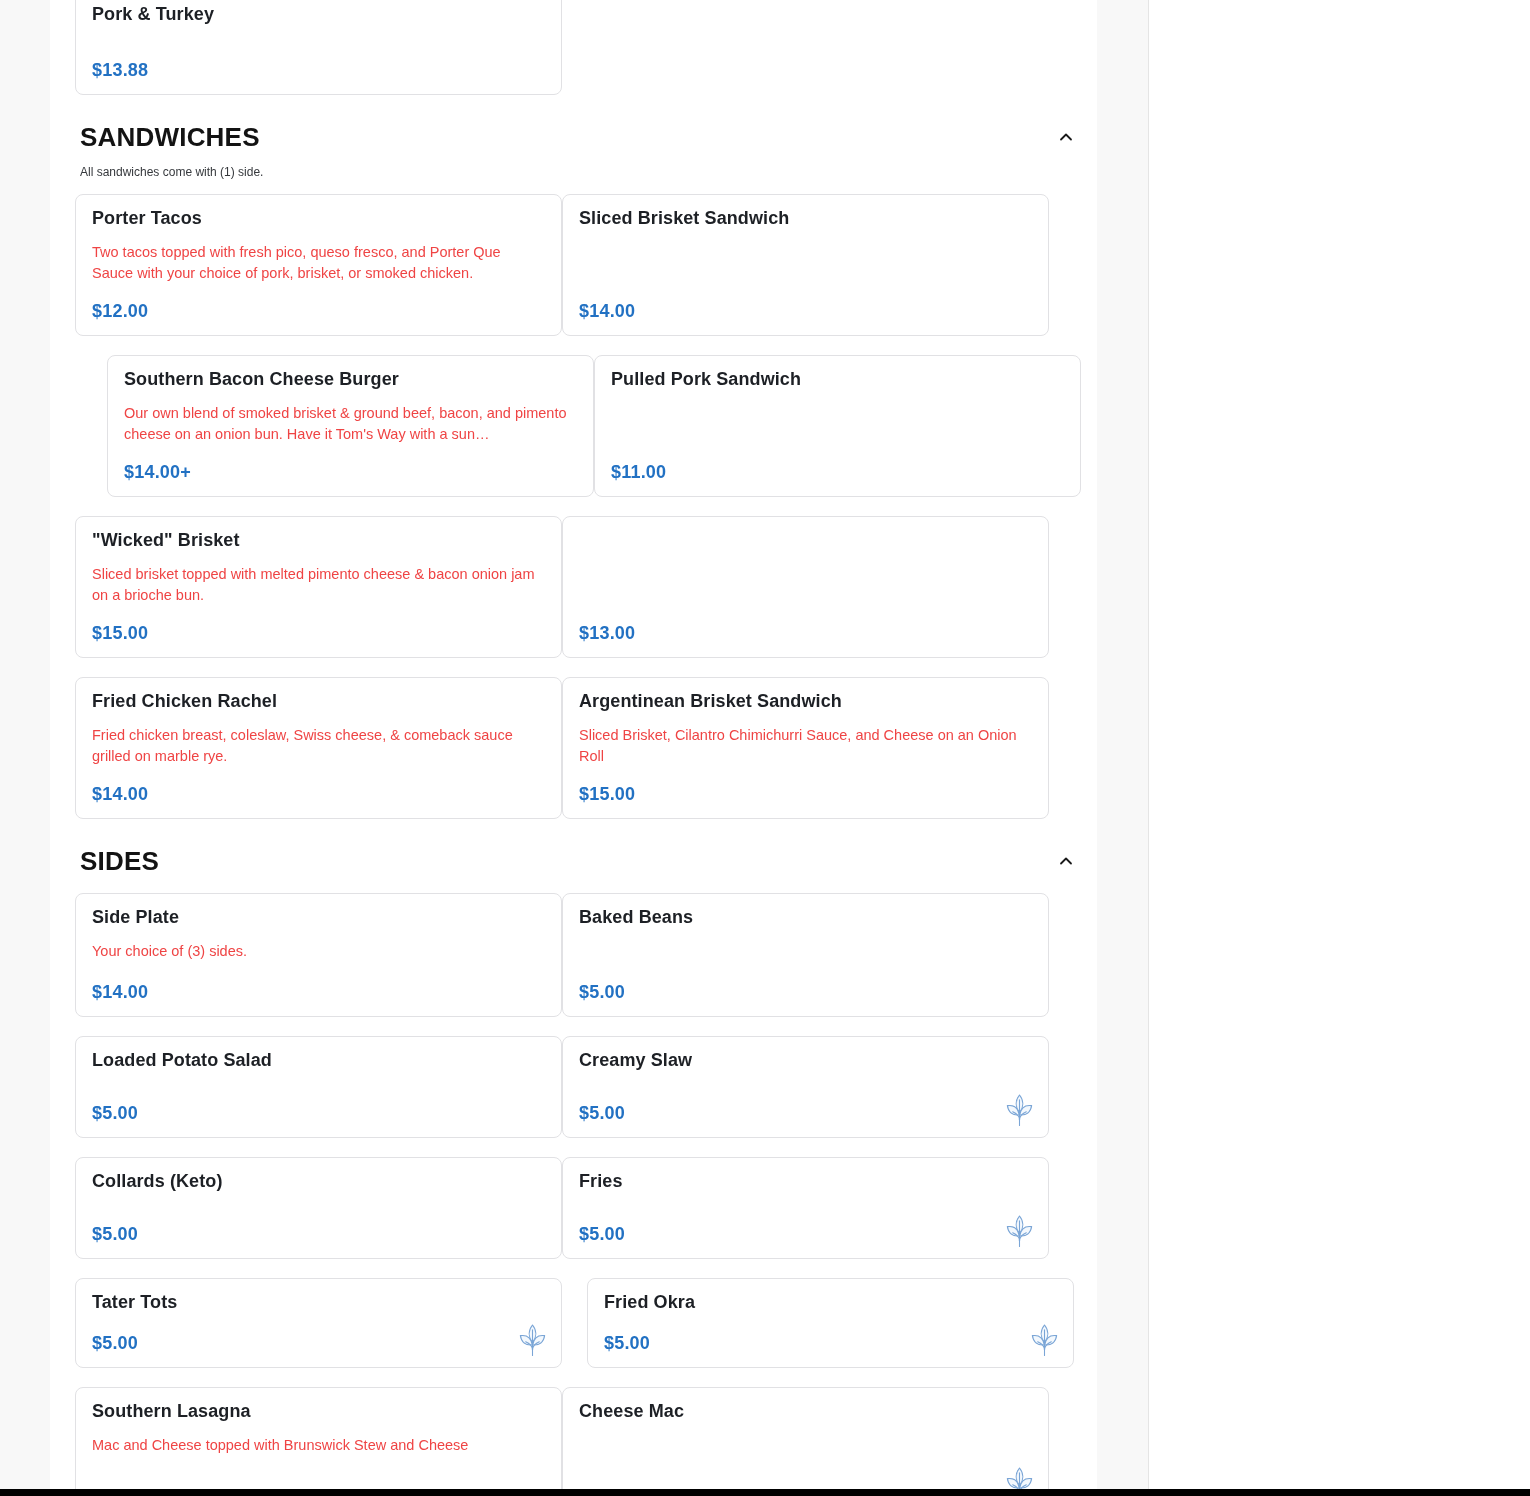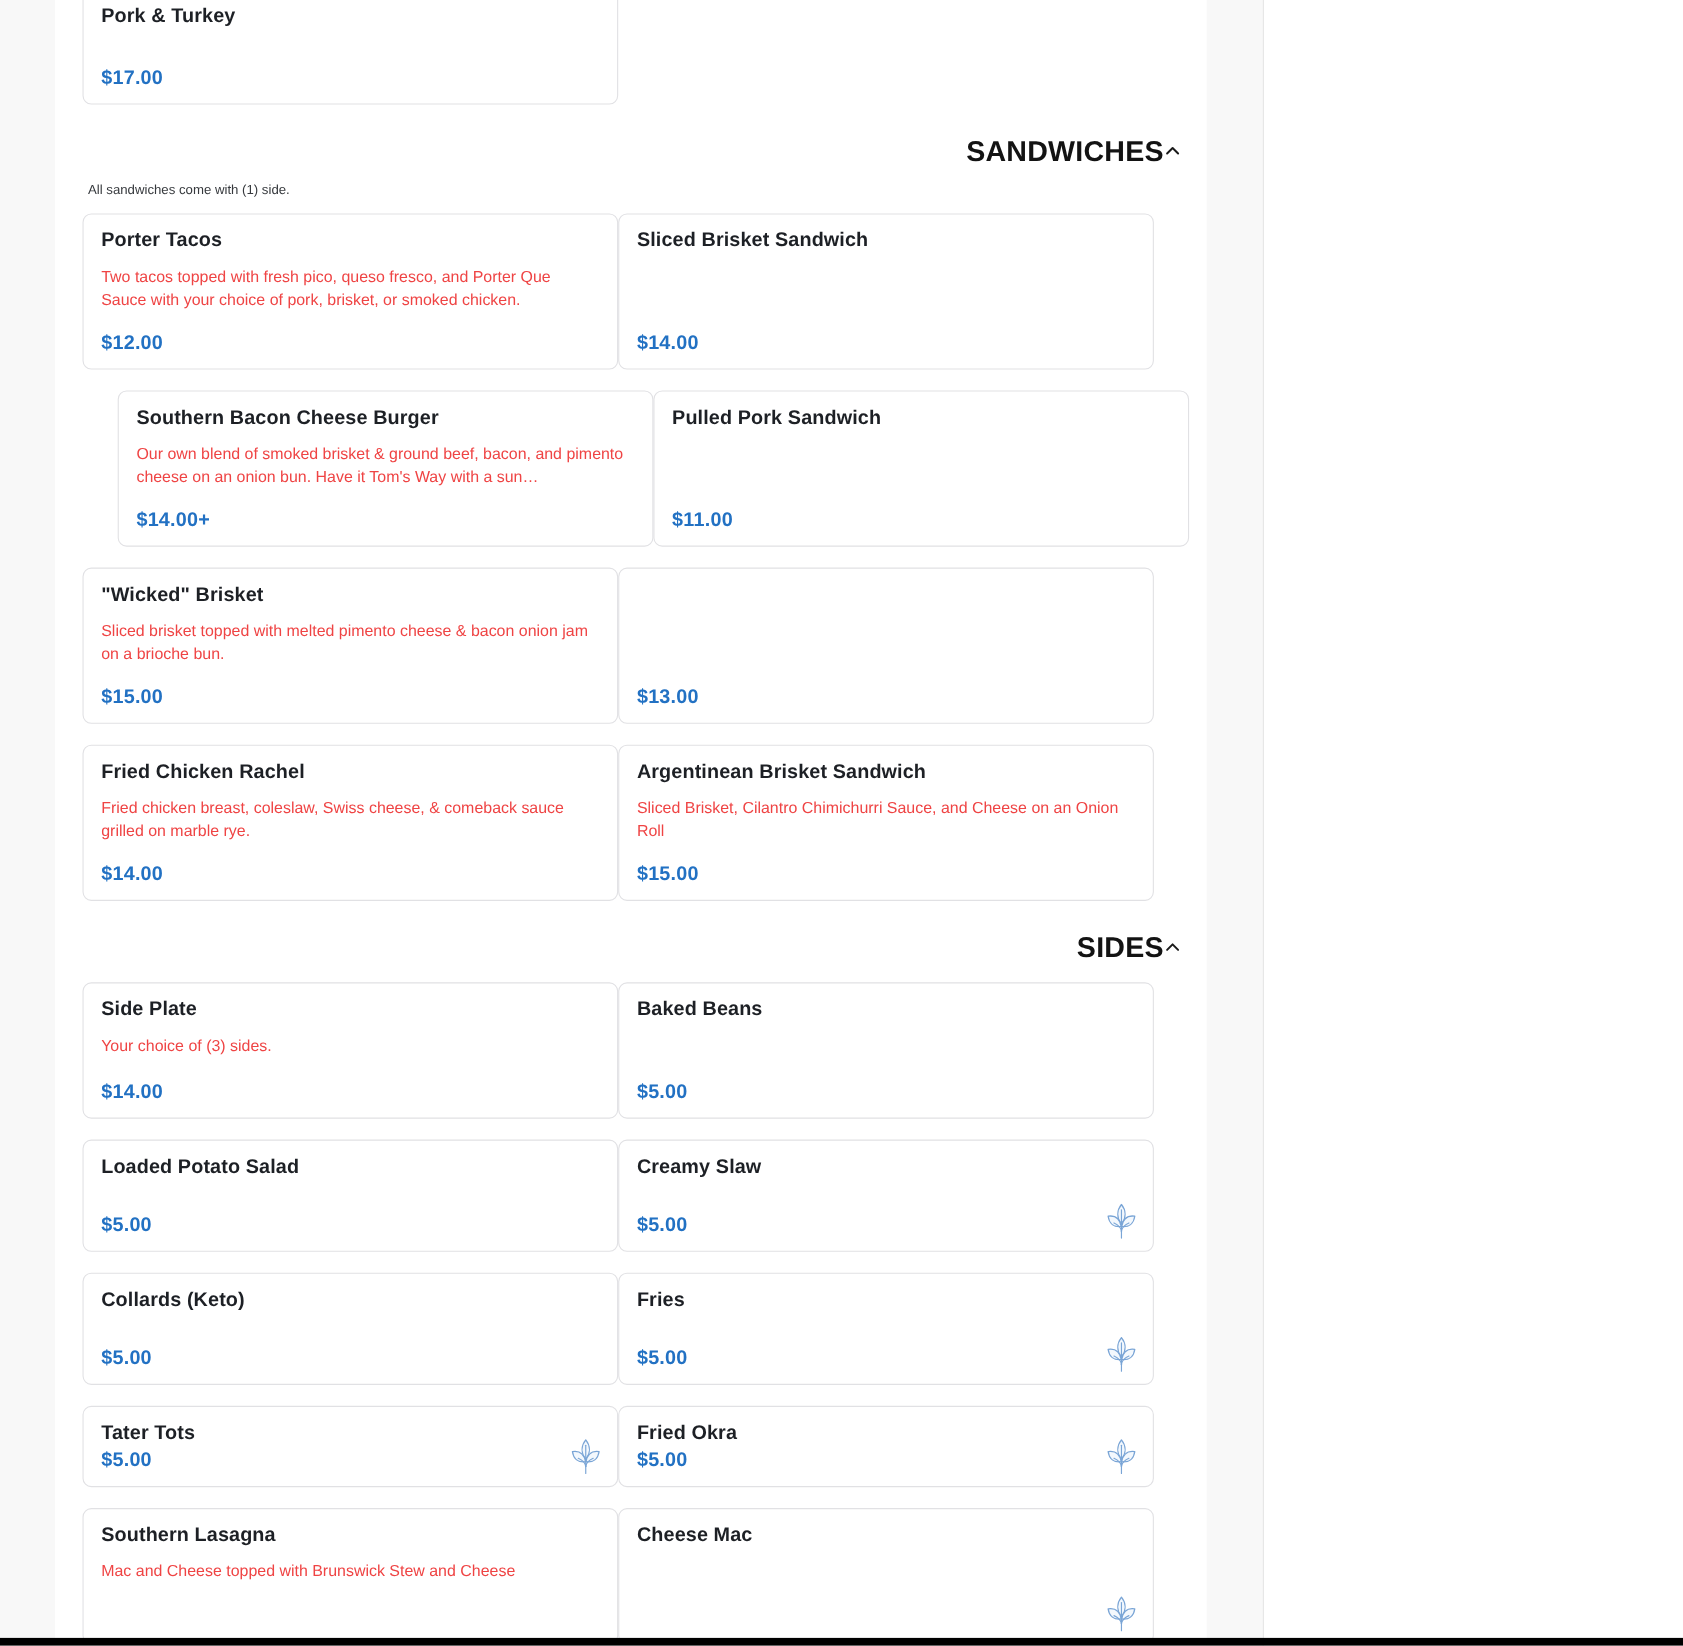--- a/index.html
+++ b/index.html
@@ -56,21 +56,21 @@
   .leaf-icon{
     position:absolute;right:13px;bottom:10px;width:31px;height:33px;
     display:block;
   }
   
   .partial-card{
     margin-top:-10px;height:105px;
   }
   
   .section-header{
-    display:flex;align-items:center;justify-content:flex-end;
+    display:flex;align-items:center;justify-content:space-between;
     margin:26px 0 0 5px;
     width:994px;
   }
   .section-title{
     margin:0;font-size:26px;font-weight:800;color:#131313;
     line-height:32px;letter-spacing:.2px;
   }
   .chevron-btn{
     width:16px;height:16px;display:flex;align-items:center;justify-content:center;
     cursor:pointer;
@@ -82,21 +82,21 @@
   .items-grid{margin-top:16px;}
   .item-row{display:flex;margin-bottom:19px;}
 </style>
 </head>
 <body>
 
 <div class="main-col">
 
   <div class="card partial-card">
     <div class="item-name">Pork &amp; Turkey</div>
-    <div class="item-price">$17.00</div>
+    <div class="item-price">$13.88</div>
   </div>
 
   <div id="sections-root">
       <section>
     <div class="section-header">
       <h2 class="section-title">SANDWICHES</h2>
       <span class="chevron-btn">
         <svg width="16" height="16" viewBox="0 0 16 16">
           <path d="M3 10.5 L8 5.5 L13 10.5" fill="none" stroke="#1a1a1a" stroke-width="1.8" stroke-linecap="round" stroke-linejoin="round"></path>
         </svg>
@@ -235,21 +235,21 @@
         <g fill="none" stroke="#7aa5d6" stroke-width="1.1" stroke-linecap="round">
           <path d="M16 6 L16 26"></path>
           <path d="M16 26 C15.5 22.5 12.5 19.8 9 18.3"></path>
           <path d="M16 26 C16.5 22.5 19.5 19.8 23 18.3"></path>
           <path d="M16 26 L16 32.5"></path>
         </g>
       </svg>
     </span>
   </div>
           </div>
-          <div class="item-row" style="height: 74px;">
+          <div class="item-row" style="height: 90px; justify-content: space-between;">
             <div class="card">
     <div class="item-name">Tater Tots</div>
 
     <div class="item-price">$5.00</div>
     <span class="leaf-icon">
       <svg width="31" height="33" viewBox="0 0 32 34">
         <g fill="#f3f8fd" stroke="#7aa5d6" stroke-width="1.2" stroke-linejoin="round">
           <path d="M16 1 C20.5 6.5 20.5 13.5 16 19.5 C11.5 13.5 11.5 6.5 16 1 Z"></path>
           <path d="M3.5 12 C10 11 14.5 14.5 15.8 21.5 C9 22.5 4.5 18.8 3.5 12 Z"></path>
           <path d="M28.5 12 C22 11 17.5 14.5 16.2 21.5 C23 22.5 27.5 18.8 28.5 12 Z"></path>

